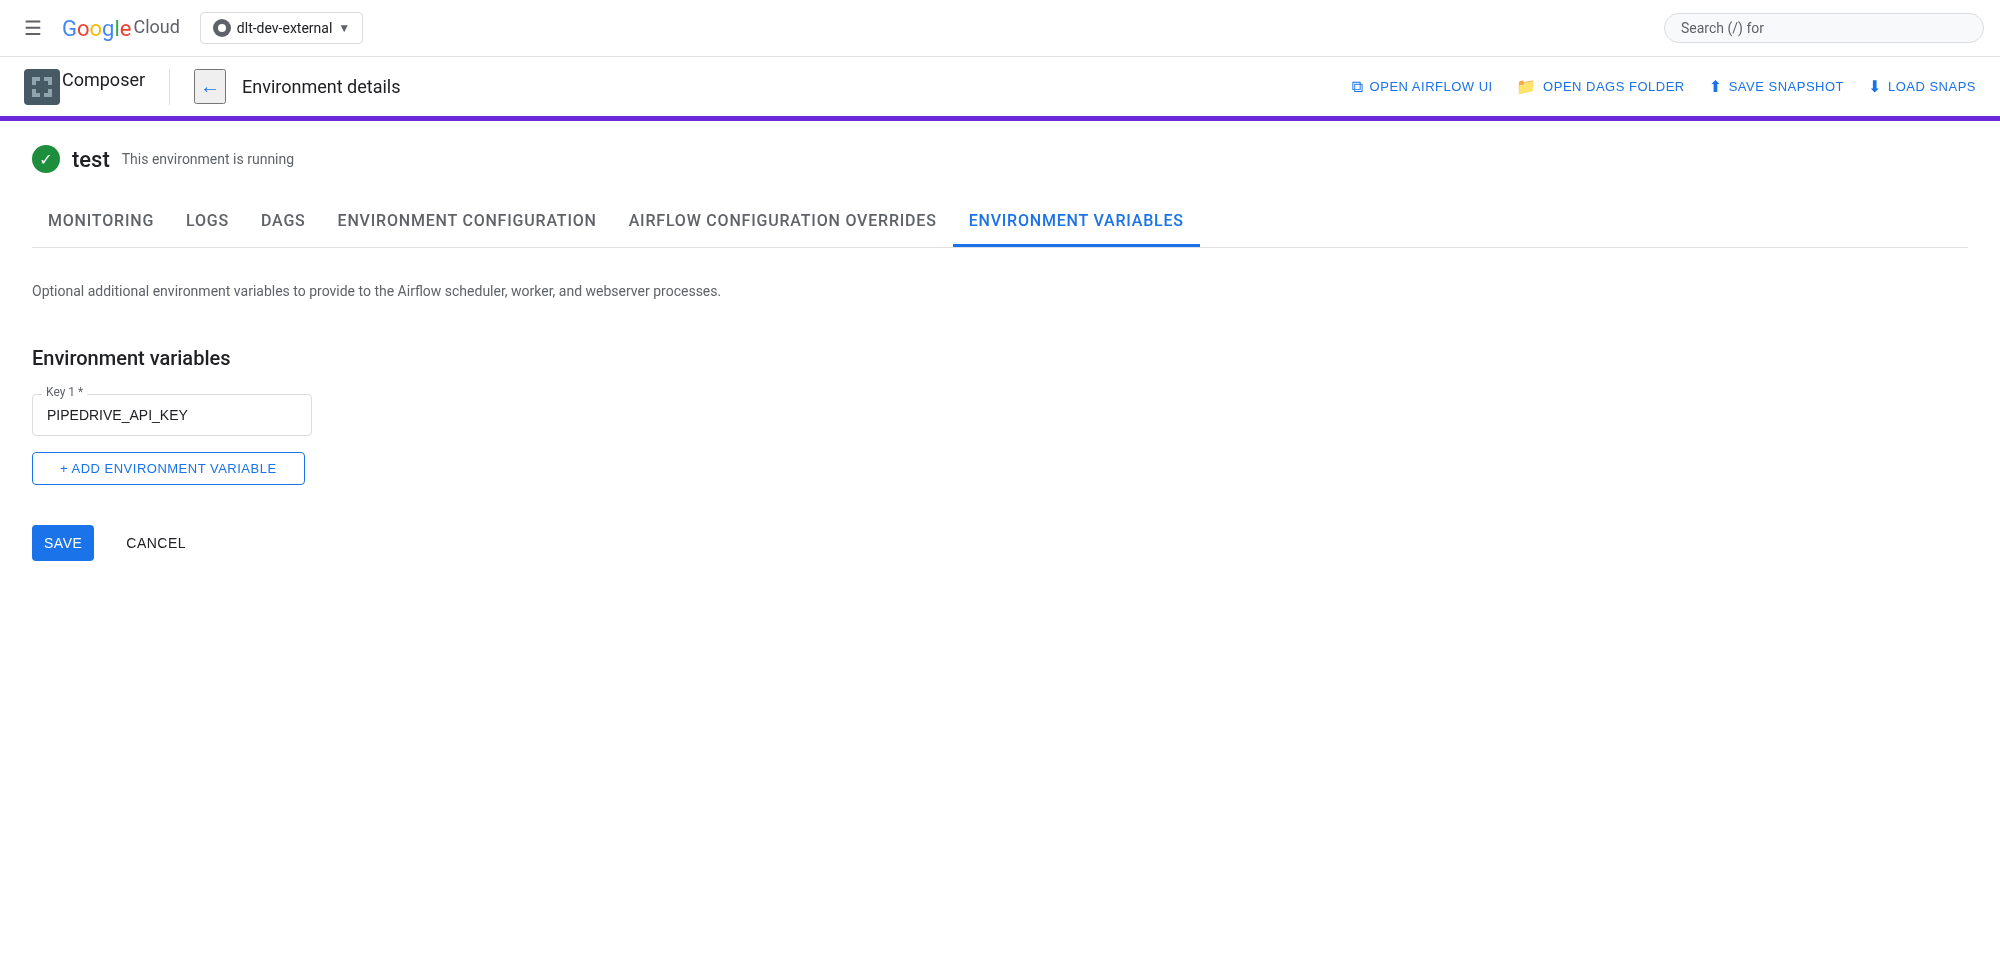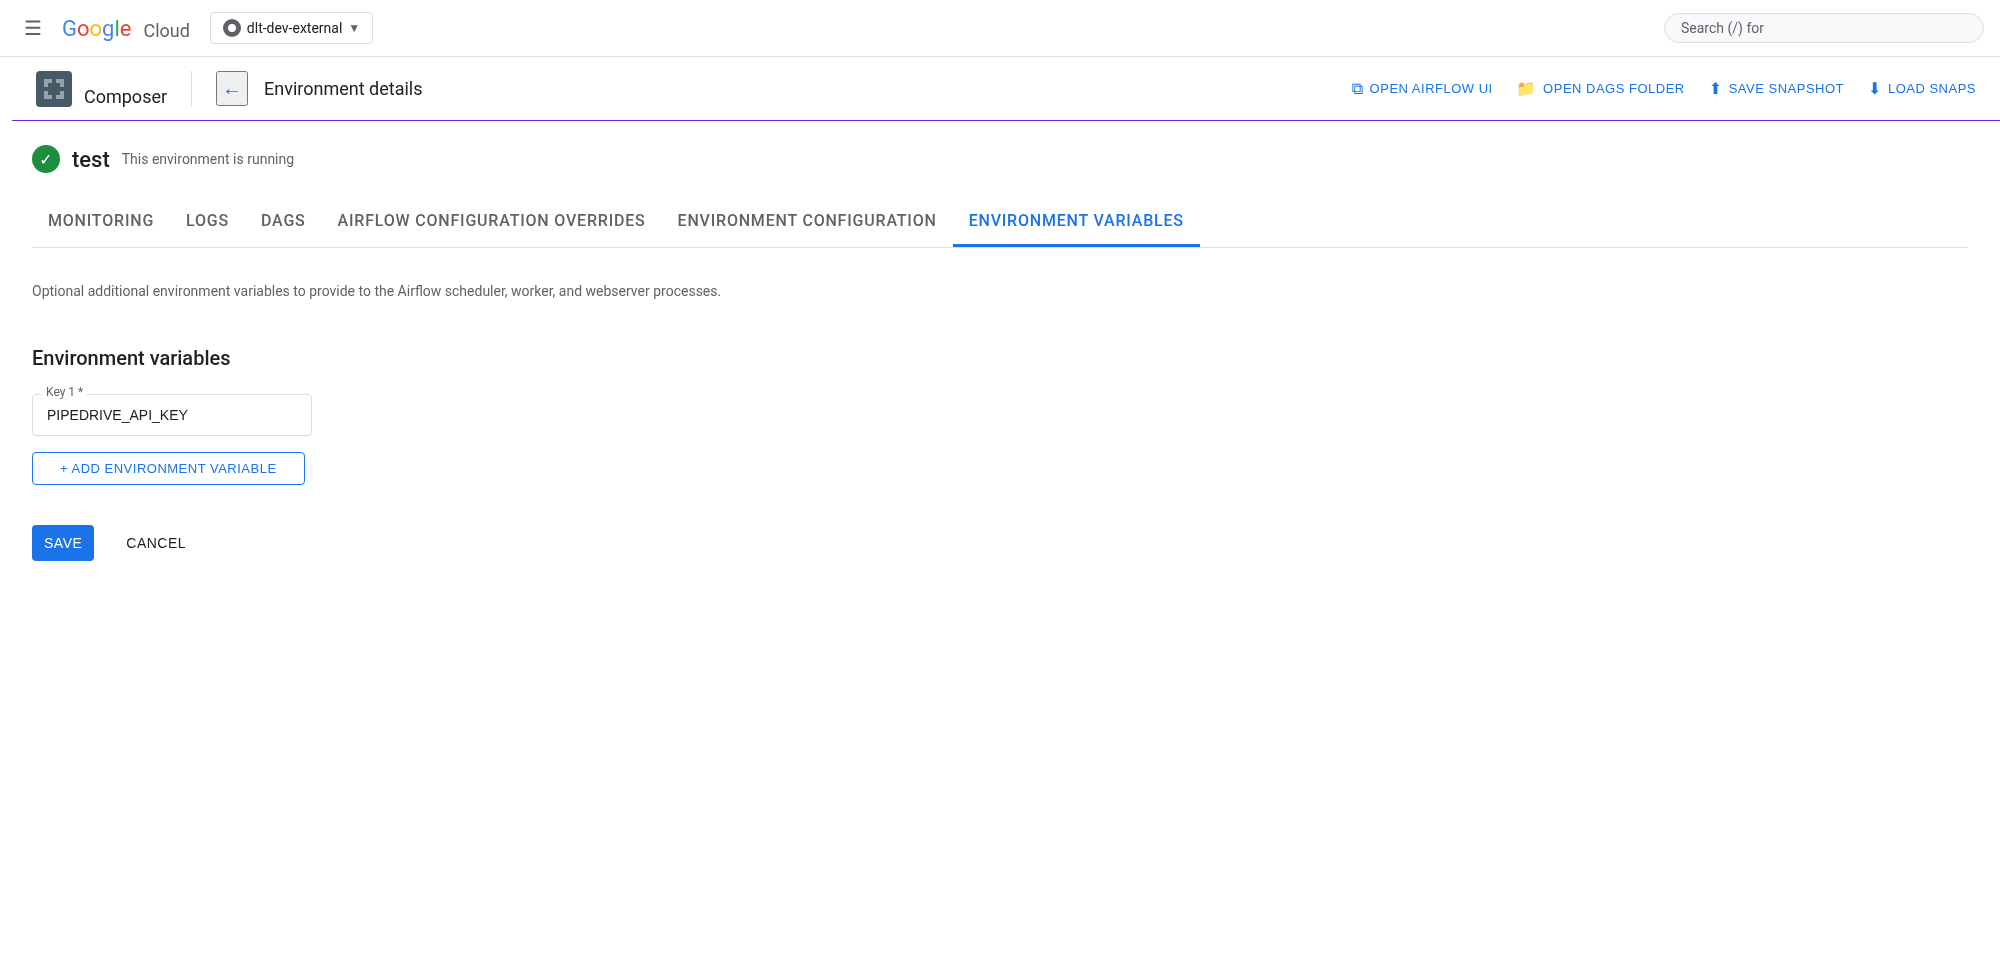--- a/index.html
+++ b/index.html
@@ -49,28 +49,27 @@
       color: #5f6368;
       font-size: 14px;
     }
 
     
     .secondary-header {
       display: flex;
       align-items: center;
       height: 64px;
       padding: 0 24px;
-      border-bottom: 1px solid #6d28d9;
+      border-bottom: 5px solid #6d28d9;
       gap: 16px;
-      margin-left: 12px;
     }
     .composer-logo {
       display: flex;
-      align-items: flex-end;
-      gap: 12px;
+      align-items: flex-start;
+      gap: 2px;
     }
     .composer-icon {
       width: 36px;
       height: 36px;
       background: #455a64;
       border-radius: 4px;
       display: flex;
       align-items: center;
       justify-content: center;
       color: #fff;
@@ -367,22 +366,22 @@
       <span>✓</span>
     </div>
     <span class="env-name">test</span>
     <span class="env-running-text">This environment is running</span>
   </div>
 
   <div class="tabs">
     <div class="tab">MONITORING</div>
     <div class="tab">LOGS</div>
     <div class="tab">DAGS</div>
+    <div class="tab">ENVIRONMENT CONFIGURATION</div>
     <div class="tab">AIRFLOW CONFIGURATION OVERRIDES</div>
-    <div class="tab">ENVIRONMENT CONFIGURATION</div>
     <div class="tab active">ENVIRONMENT VARIABLES</div>
   </div>
 
   <p class="description">Optional additional environment variables to provide to the Airflow scheduler, worker, and webserver processes.</p>
 
   <h2 class="section-title">Environment variables</h2>
 
   <div class="variable-row">
     <div class="field-group">
       <span class="field-label">Key 1 *</span>

